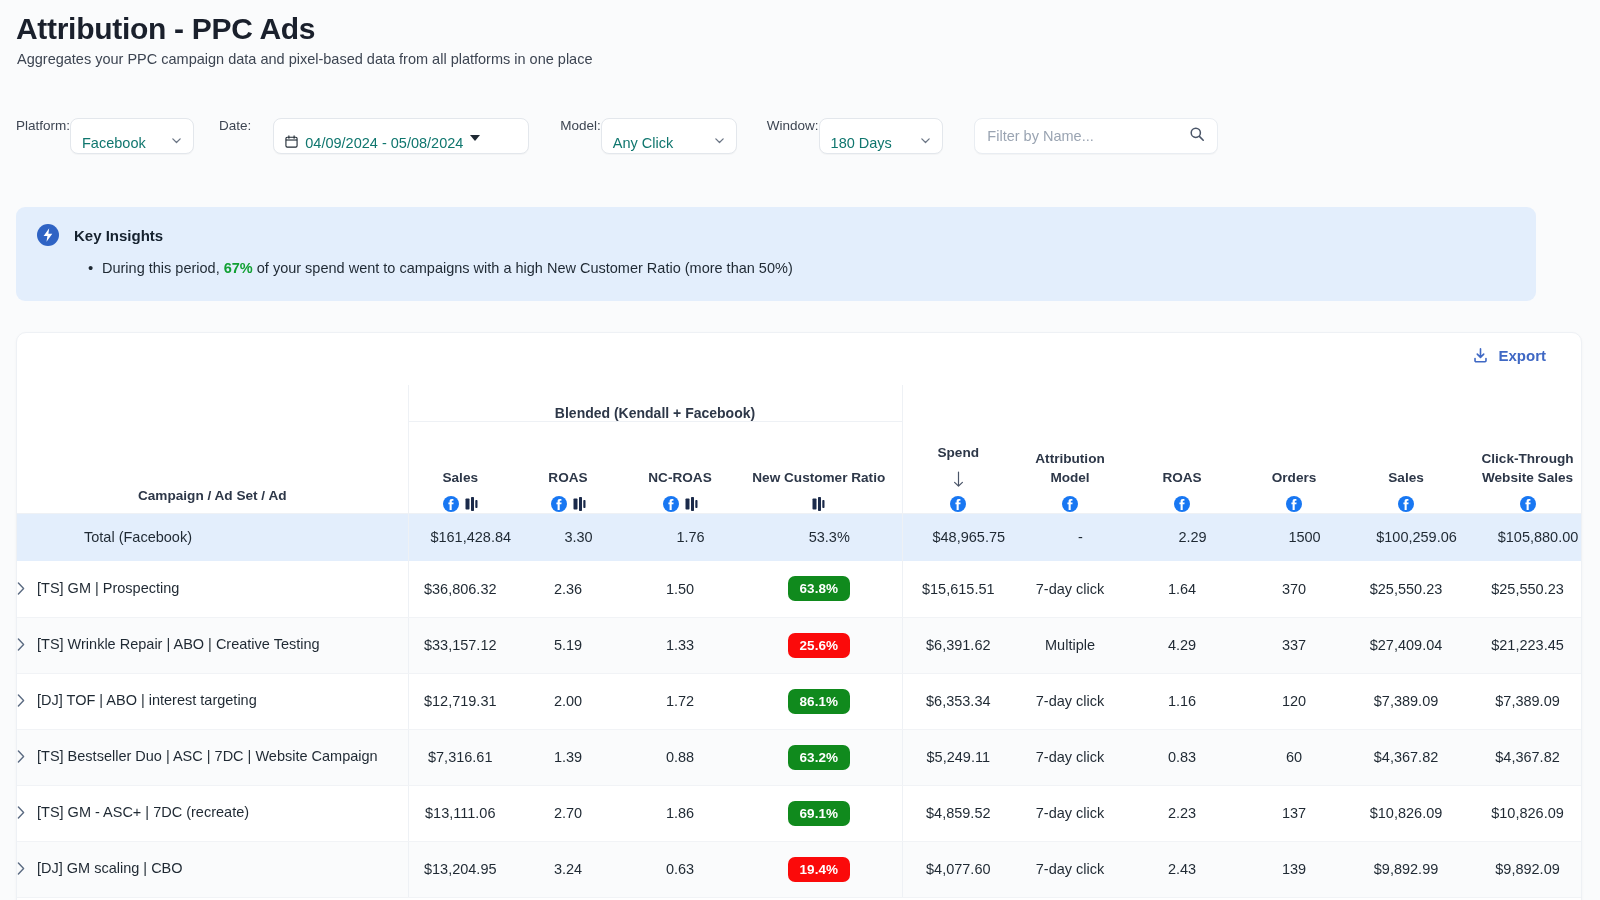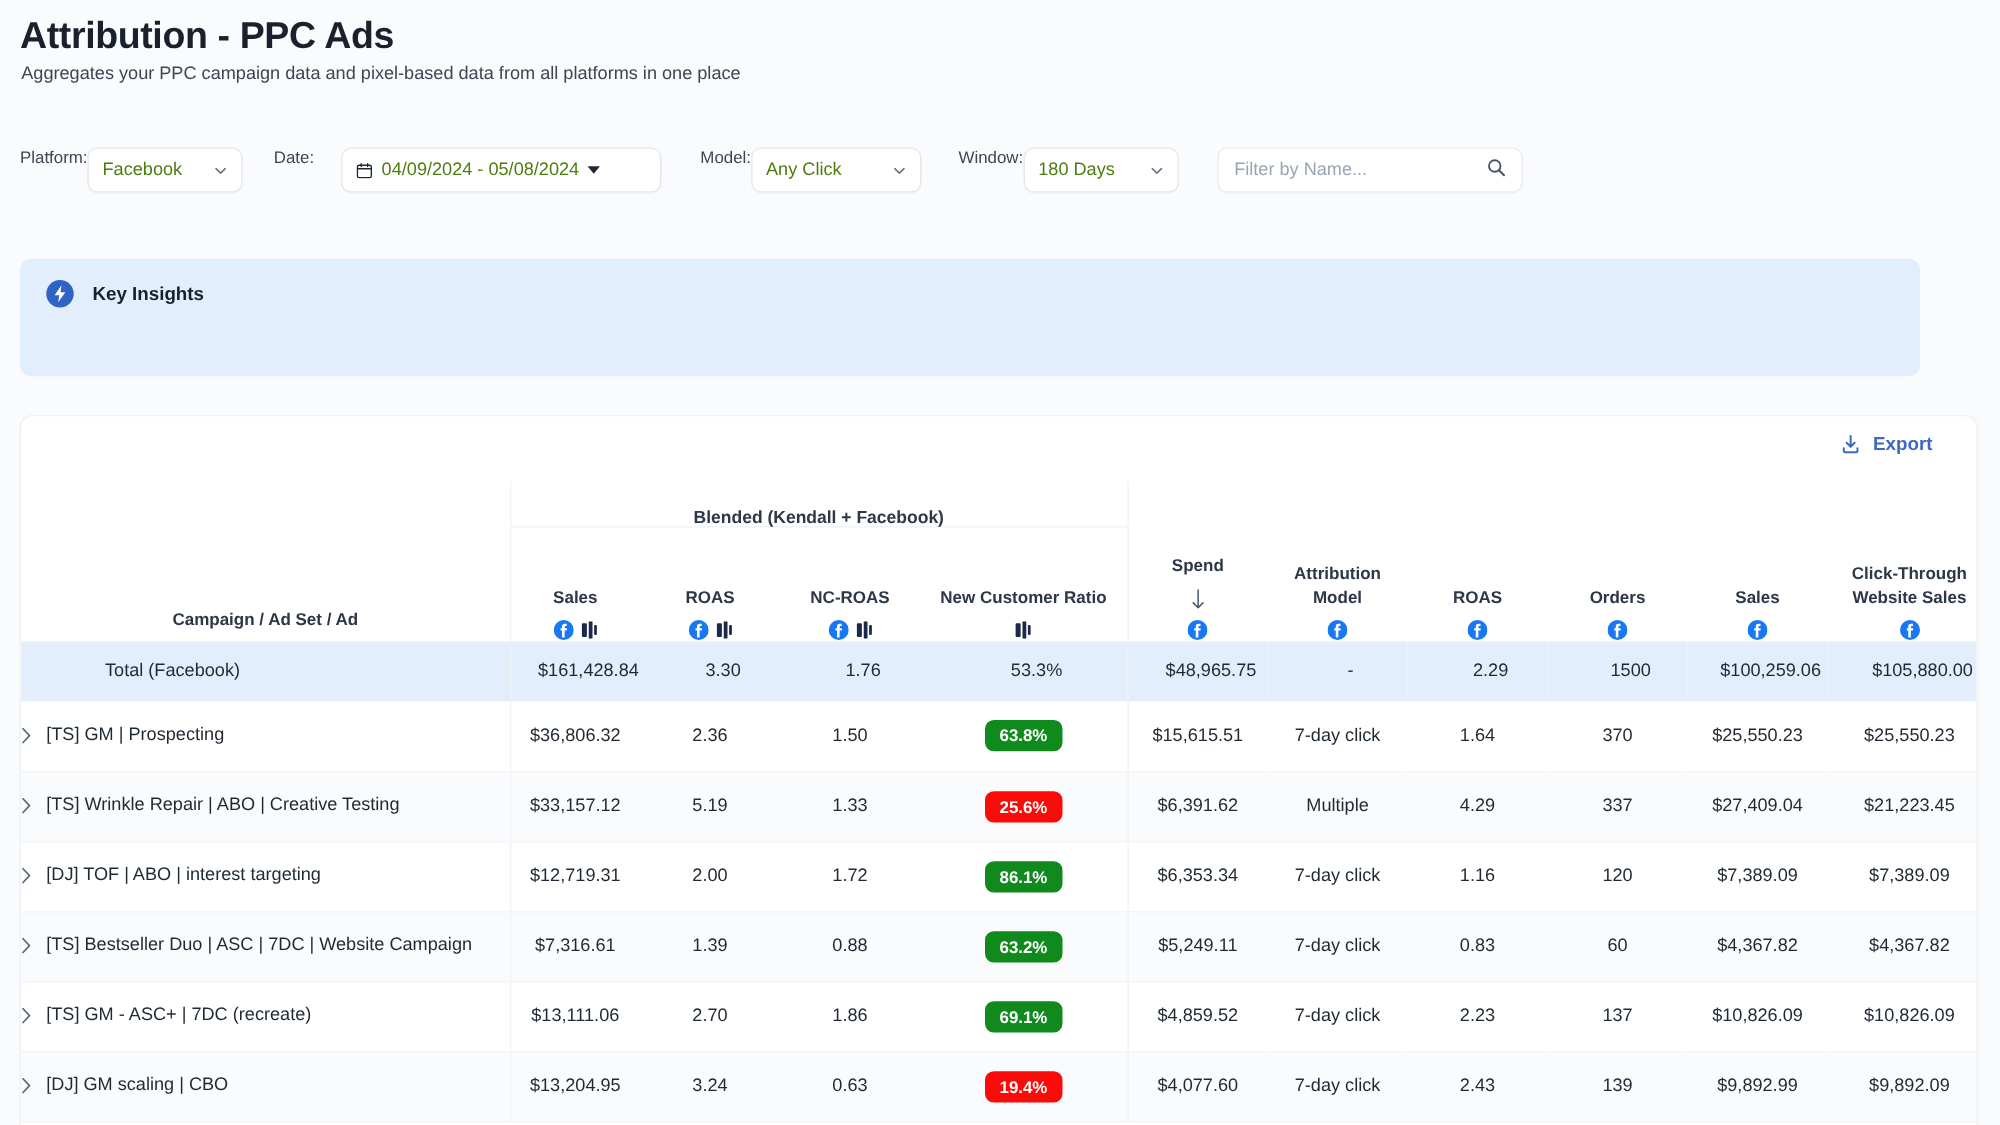--- a/index.html
+++ b/index.html
@@ -21,22 +21,22 @@
     position: absolute; left: 17px; top: 51px;
     font-size: 14.5px; color: #3d4552; font-weight: 400;
   }
 
   
   .filters { position: absolute; left: 16px; top: 118px; display: flex; align-items: flex-end; gap: 0; }
   .filter-group { display: flex; flex-direction: row; }
   .filter-label { font-size: 13.5px; color: #3d4552; margin-bottom: 9px; }
   .control {
     height: 36px; background: #ffffff; border: 1px solid #e3e7ec; border-radius: 8px;
-    display: flex; align-items: center; padding: 0 11px; gap: 7px;
-    font-size: 14.5px; color: #4d7c0f; cursor: pointer;
+    display: flex; align-items: flex-start; padding: 16px 11px; gap: 7px;
+    font-size: 14.5px; color: #0f766e; cursor: pointer;
     box-shadow: 0 1px 1px rgba(16,24,40,0.03);
   }
   .control .val { white-space: nowrap; }
   .chev { width: 11px; height: 11px; flex: none; }
   .chev svg { display: block; }
   .cal { width: 13px; height: 13px; flex: none; }
   .caret-solid { width: 0; height: 0; border-left: 5px solid transparent; border-right: 5px solid transparent; border-top: 6px solid #1f2933; }
 
   #f-platform { margin-left: 0; width: 124px; justify-content: space-between; }
   #g-date { margin-left: 25px; }
@@ -201,20 +201,25 @@
 
   <div class="insights">
     <div class="ins-head">
       <span class="bolt-icon">
         <svg viewBox="0 0 24 24">
             <circle cx="12" cy="12" r="11" fill="#2f63c4"></circle>
             <path d="M13.2 5.2 L7.6 13.1 H11.4 L10.5 18.8 L16.3 10.8 H12.4 Z" fill="#ffffff"></path>
           </svg>
       </span>
       <span class="ins-title">Key Insights</span>
+    </div>
+    <div class="ins-list">
+      <div class="ins-li">
+        <span>During this period, </span><span class="hl-green">67%</span><span> of your spend went to campaigns with a high New Customer Ratio (more than 50%)</span>
+      </div>
     </div>
   </div>
 
   <div class="card">
     <div class="export-row">
       <div class="export-btn">
         <span class="dl-icon">
           <svg viewBox="0 0 18 18">
               <path d="M9 2 V10.6 M5.6 7.6 L9 11 L12.4 7.6" fill="none" stroke="#3f68c4" stroke-width="1.7" stroke-linecap="round" stroke-linejoin="round"></path>
               <path d="M3.2 12.2 V14.6 a1 1 0 0 0 1 1 H13.8 a1 1 0 0 0 1 -1 V12.2" fill="none" stroke="#3f68c4" stroke-width="1.7" stroke-linecap="round"></path>

